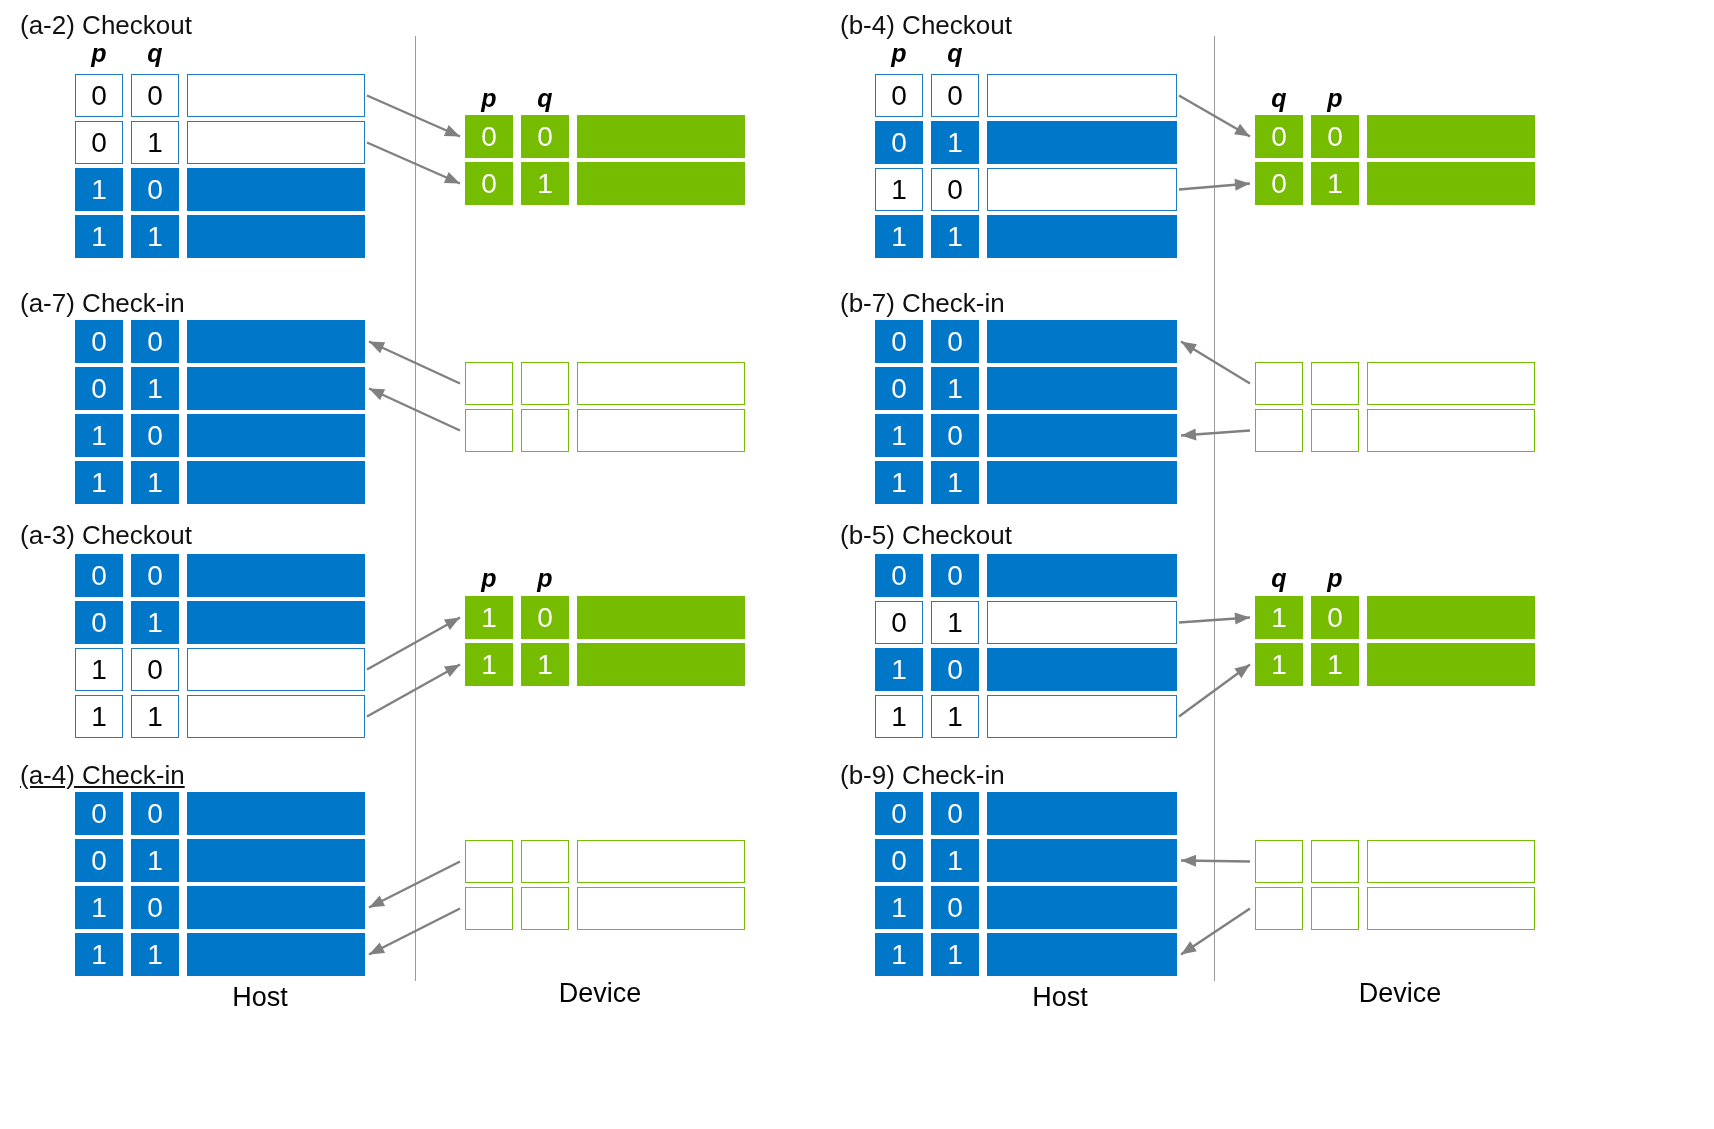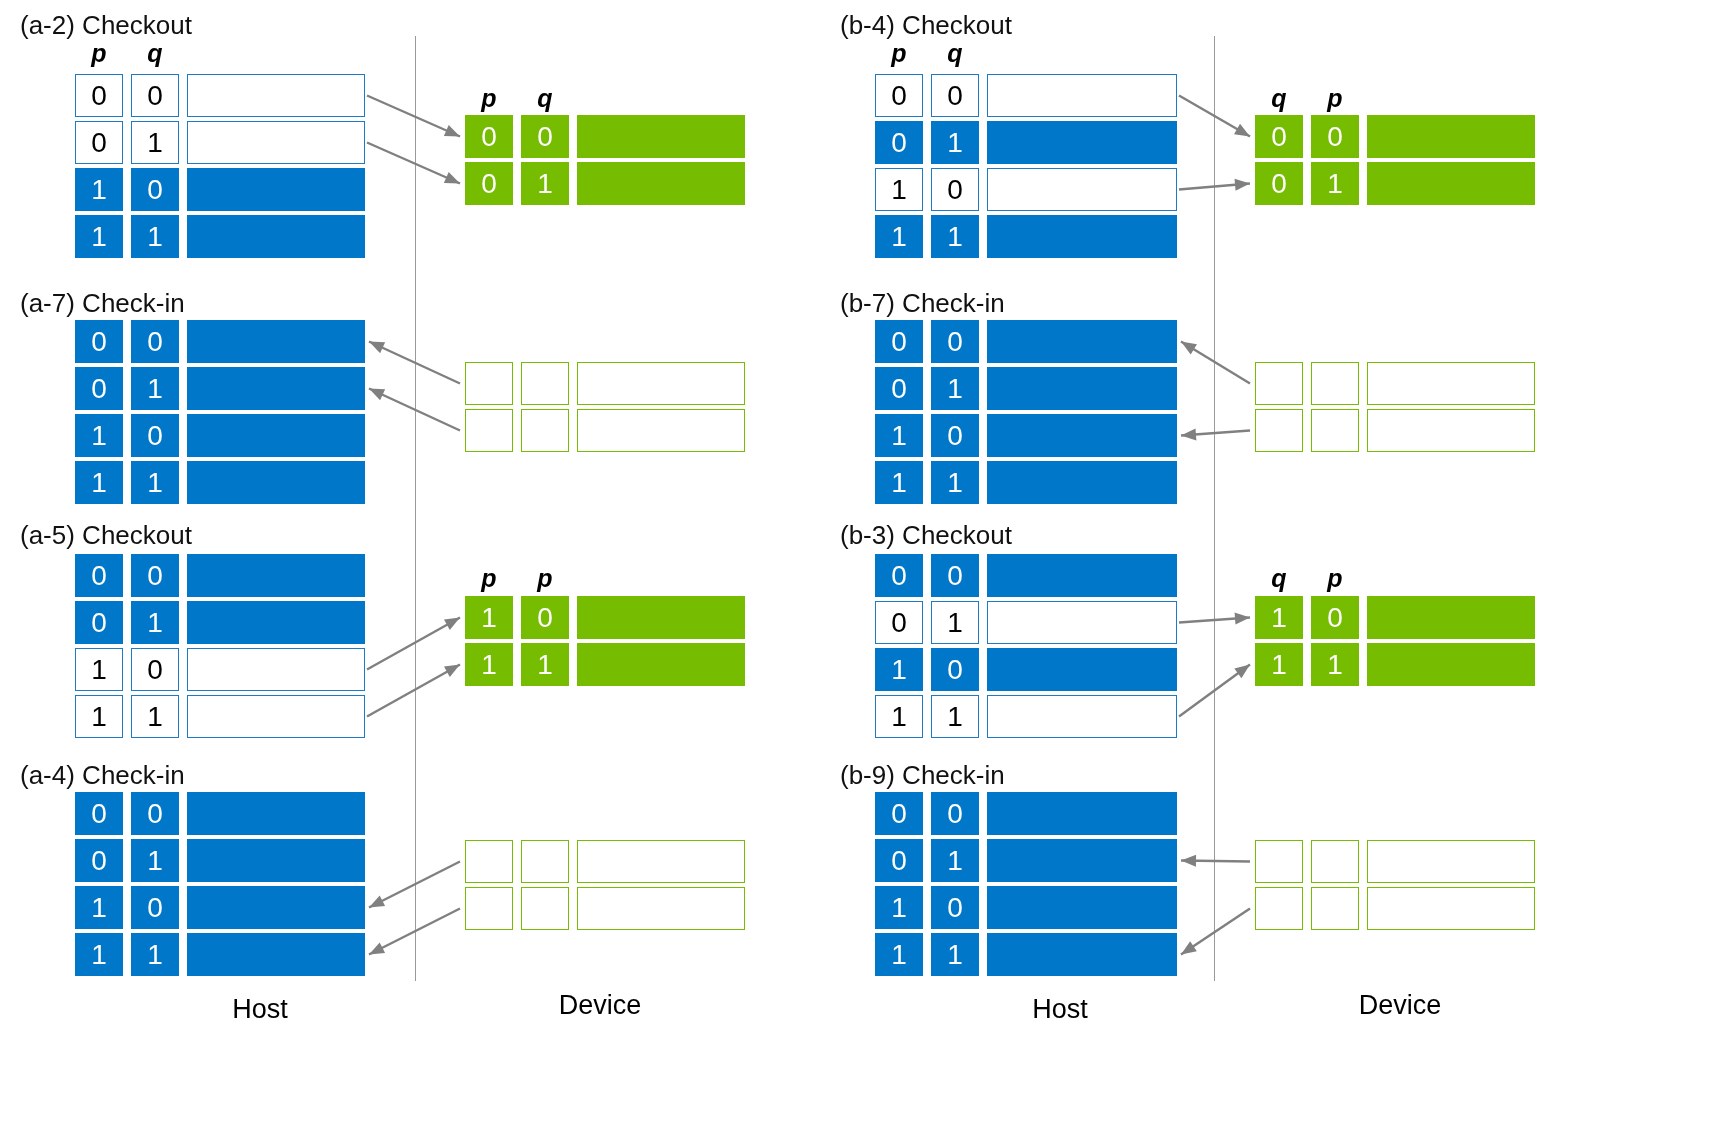--- a/index.html
+++ b/index.html
@@ -66,21 +66,20 @@
     text-align:center;
     width:48px;
     line-height:26px;
   }
 
   .side-label{
     position:absolute;
     font-size:27px;
     text-align:center;
     white-space:nowrap;
-    margin-top:12px;
   }
 
   svg.arrows{position:absolute;left:0;top:0;overflow:visible;pointer-events:none;}
 </style>
 </head>
 <body>
 
 <div class="col left">
   <div class="divider" style="left:415px;"></div>
   <div class="side-label" style="left:160px;top:982px;width:200px;">Host</div>
@@ -153,21 +152,21 @@
           <div class="cell dev gout" style="left: 0px; width: 48px;"></div>
           <div class="cell dev gout" style="left: 56px; width: 48px;"></div>
           <div class="cell dev gout" style="left: 112px; width: 168px;"></div>
         </div>
         <div class="row" style="top: 47px; left: 0px; width: 280px;">
           <div class="cell dev gout" style="left: 0px; width: 48px;"></div>
           <div class="cell dev gout" style="left: 56px; width: 48px;"></div>
           <div class="cell dev gout" style="left: 112px; width: 168px;"></div>
         </div>
       </div>
-      <div class="panel-title" style="left: 20px; top: 520px;">(a-5) Checkout</div>
+      <div class="panel-title" style="left: 20px; top: 520px;">(a-3) Checkout</div>
       <div class="hdr" style="left: 465px; top: 565px;">p</div>
       <div class="hdr" style="left: 521px; top: 565px;">p</div>
       <div class="tbl" style="left: 75px; top: 554px;">
         <div class="row" style="top: 0px; left: 0px; width: 290px;">
           <div class="cell hst blue" style="left: 0px; width: 48px;">0</div>
           <div class="cell hst blue" style="left: 56px; width: 48px;">0</div>
           <div class="cell hst blue" style="left: 112px; width: 178px;"></div>
         </div>
         <div class="row" style="top: 47px; left: 0px; width: 290px;">
           <div class="cell hst blue" style="left: 0px; width: 48px;">0</div>
@@ -190,21 +189,21 @@
           <div class="cell dev green" style="left: 0px; width: 48px;">1</div>
           <div class="cell dev green" style="left: 56px; width: 48px;">0</div>
           <div class="cell dev green" style="left: 112px; width: 168px;"></div>
         </div>
         <div class="row" style="top: 47px; left: 0px; width: 280px;">
           <div class="cell dev green" style="left: 0px; width: 48px;">1</div>
           <div class="cell dev green" style="left: 56px; width: 48px;">1</div>
           <div class="cell dev green" style="left: 112px; width: 168px;"></div>
         </div>
       </div>
-      <div class="panel-title" style="left: 20px; top: 760px;">(a-4) Check-in</div>
+      <div class="panel-title" style="left: 20px; top: 760px; text-decoration: underline;">(a-4) Check-in</div>
       <div class="tbl" style="left: 75px; top: 792px;">
         <div class="row" style="top: 0px; left: 0px; width: 290px;">
           <div class="cell hst blue" style="left: 0px; width: 48px;">0</div>
           <div class="cell hst blue" style="left: 56px; width: 48px;">0</div>
           <div class="cell hst blue" style="left: 112px; width: 178px;"></div>
         </div>
         <div class="row" style="top: 47px; left: 0px; width: 290px;">
           <div class="cell hst blue" style="left: 0px; width: 48px;">0</div>
           <div class="cell hst blue" style="left: 56px; width: 48px;">1</div>
           <div class="cell hst blue" style="left: 112px; width: 178px;"></div>
@@ -341,21 +340,21 @@
           <div class="cell dev gout" style="left: 0px; width: 48px;"></div>
           <div class="cell dev gout" style="left: 56px; width: 48px;"></div>
           <div class="cell dev gout" style="left: 112px; width: 168px;"></div>
         </div>
         <div class="row" style="top: 47px; left: 0px; width: 280px;">
           <div class="cell dev gout" style="left: 0px; width: 48px;"></div>
           <div class="cell dev gout" style="left: 56px; width: 48px;"></div>
           <div class="cell dev gout" style="left: 112px; width: 168px;"></div>
         </div>
       </div>
-      <div class="panel-title" style="left: 0px; top: 520px;">(b-3) Checkout</div>
+      <div class="panel-title" style="left: 0px; top: 520px;">(b-5) Checkout</div>
       <div class="hdr" style="left: 415px; top: 565px;">q</div>
       <div class="hdr" style="left: 471px; top: 565px;">p</div>
       <div class="tbl" style="left: 35px; top: 554px;">
         <div class="row" style="top: 0px; left: 0px; width: 302px;">
           <div class="cell hst blue" style="left: 0px; width: 48px;">0</div>
           <div class="cell hst blue" style="left: 56px; width: 48px;">0</div>
           <div class="cell hst blue" style="left: 112px; width: 190px;"></div>
         </div>
         <div class="row" style="top: 47px; left: 0px; width: 302px;">
           <div class="cell hst bout" style="left: 0px; width: 48px;">0</div>

